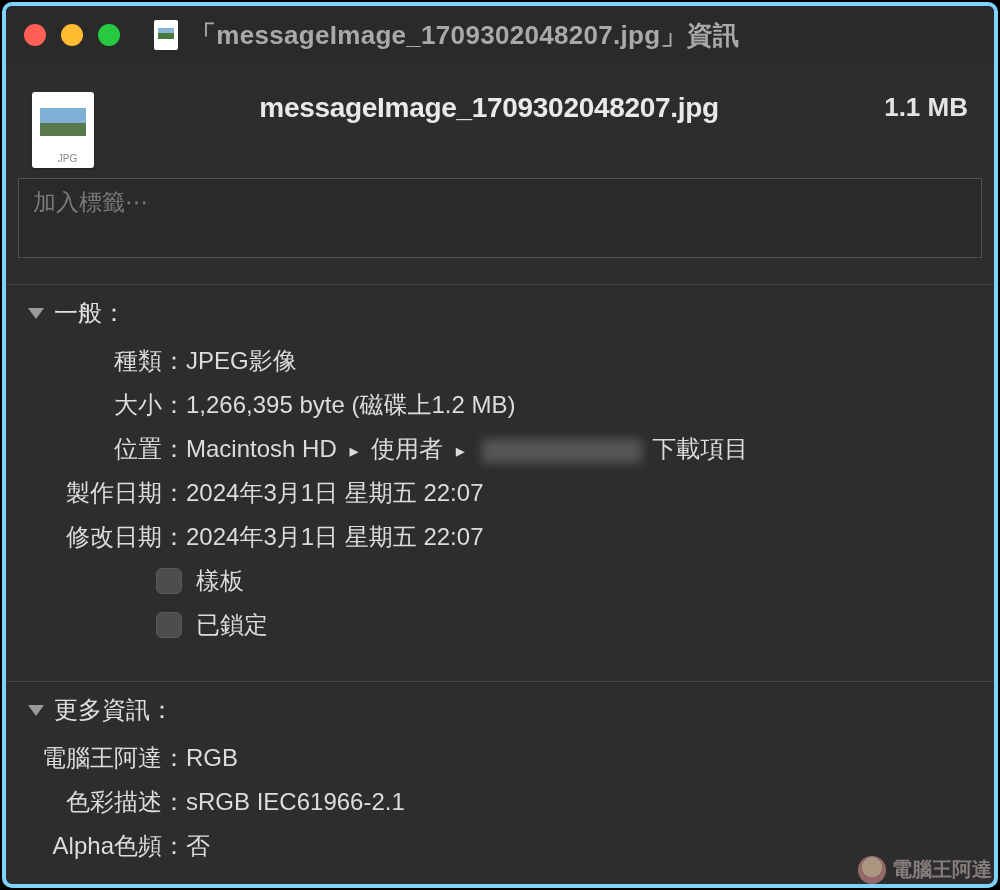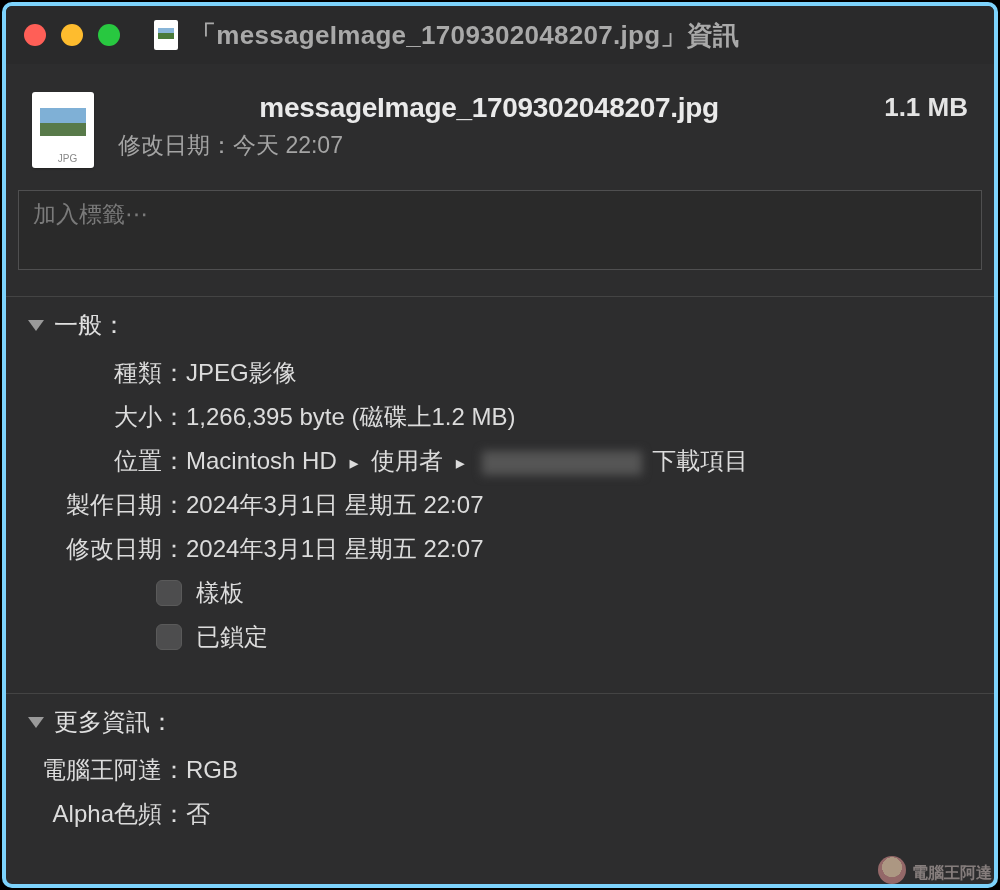--- a/index.html
+++ b/index.html
@@ -118,21 +118,21 @@
       font-size: 23px;
       color: #a4a4a4;
     }
     .filesize {
       font-size: 26px;
       color: #e4e4e4;
       font-weight: 700;
       white-space: nowrap;
     }
     .tags-box {
-      margin: 12px 12px 0 12px;
+      margin: 0 12px 0 12px;
       border: 1px solid #4f4f50;
       background: #2a2a2a;
       height: 80px;
       padding: 10px 14px;
     }
     .tags-box input {
       background: transparent;
       border: none;
       outline: none;
       color: #ccc;
@@ -217,26 +217,26 @@
       display: inline-block;
       padding: 2px 6px;
     }
     .more-info .field-label {
       width: 180px;
     }
     .watermark {
       position: absolute;
       right: 8px;
       bottom: 6px;
-      font-size: 16px;
+      font-size: 20px;
       font-weight: 600;
       color: #b5a8a6;
       opacity: 0.65;
       display: flex;
-      align-items: flex-end;
+      align-items: flex-start;
       gap: 6px;
     }
     .wm-icon {
       width: 28px;
       height: 28px;
       background: radial-gradient(circle at 50% 40%, #f0d0b0 45%, #c88 46%);
       border-radius: 50%;
       position: relative;
     }
   </style>
@@ -254,21 +254,20 @@
     <div class="title-icon"></div>
     <div class="window-title">「messageImage_1709302048207.jpg」資訊</div>
   </div>
 
   <div class="header-row">
     <div class="file-icon">
       <div class="jpg-label">JPG</div>
     </div>
     <div class="header-text">
       <div class="filename">messageImage_1709302048207.jpg</div>
-      <div class="modified-line">修改日期：今天 22:07</div>
     </div>
     <div class="filesize">1.1 MB</div>
   </div>
 
   <div class="tags-box">
     <input type="text" placeholder="加入標籤⋯" style="">
   </div>
 
   <div class="section">
     <div class="section-header">
@@ -319,20 +318,24 @@
     <div class="section-header">
       <span class="chevron"></span>
       <span>更多資訊：</span>
     </div>
     <div class="fields">
       <div class="field-row">
         <span class="field-label">電腦王阿達：</span>
         <span class="field-value">RGB</span>
       </div>
       <div class="field-row">
+        <span class="field-label">色彩描述：</span>
+        <span class="field-value">sRGB IEC61966-2.1</span>
+      </div>
+      <div class="field-row">
         <span class="field-label">Alpha色頻：</span>
         <span class="field-value">否</span>
       </div>
     </div>
   </div>
 
 </div>
 
 <div class="watermark">
   <span class="wm-icon"></span>

